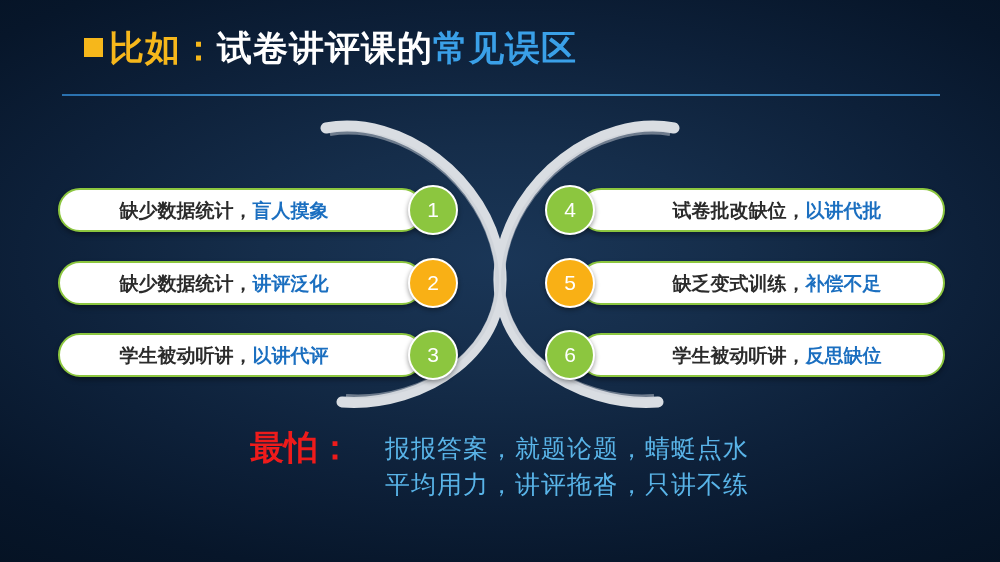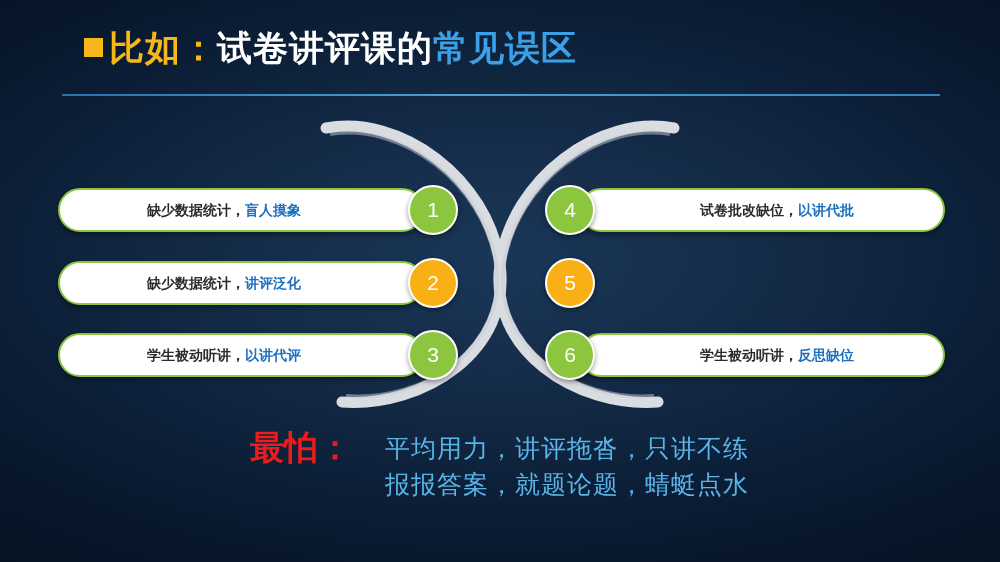--- a/index.html
+++ b/index.html
@@ -95,21 +95,21 @@
     box-shadow: 0 3px 5px rgba(0,0,0,.35);
     display: flex;
     align-items: center;
     overflow: hidden;
   }
   .row.left  .pill { left: 0;   right: 34px; }
   .row.right .pill { left: 34px; right: 0; justify-content: center;   }
 
   .pill-text {
     width: 100%;
-    font-size: 14px;
+    font-size: 19px;
     font-weight: 700;
     line-height: 1;
     color: #2b2b2b;
     white-space: nowrap;
   }
   .row.left  .pill-text { padding-right: 34px; text-align: center; }
   .row.right .pill-text { padding-left: 30px;  text-align: center; }
 
   .p-dark { color: #2b2b2b; }
   .p-blue { color: #1b6fc0; }
@@ -217,33 +217,38 @@
   <div class="row right row1">
     <div class="pill">
       <div class="pill-text">
         <span class="p-dark">试卷批改缺位，</span><span class="p-blue">以讲代批</span>
       </div>
     </div>
     <div class="numcircle c-green">4</div>
   </div>
 
   <div class="row right row2">
+    <div class="pill">
+      <div class="pill-text">
+        <span class="p-dark">缺乏变式训练，</span><span class="p-blue">补偿不足</span>
+      </div>
+    </div>
     <div class="numcircle c-orange">5</div>
   </div>
 
   <div class="row right row3">
     <div class="pill">
       <div class="pill-text">
         <span class="p-dark">学生被动听讲，</span><span class="p-blue">反思缺位</span>
       </div>
     </div>
     <div class="numcircle c-green">6</div>
   </div>
 
   <div class="bottom">
     <div class="bottom-label">最怕：</div>
     <div class="bottom-lines">
+      <div class="bottom-line">报报答案，就题论题，蜻蜓点水</div>
       <div class="bottom-line">平均用力，讲评拖沓，只讲不练</div>
-      <div class="bottom-line">报报答案，就题论题，蜻蜓点水</div>
     </div>
   </div>
 
 </div>
 
 </body></html>

